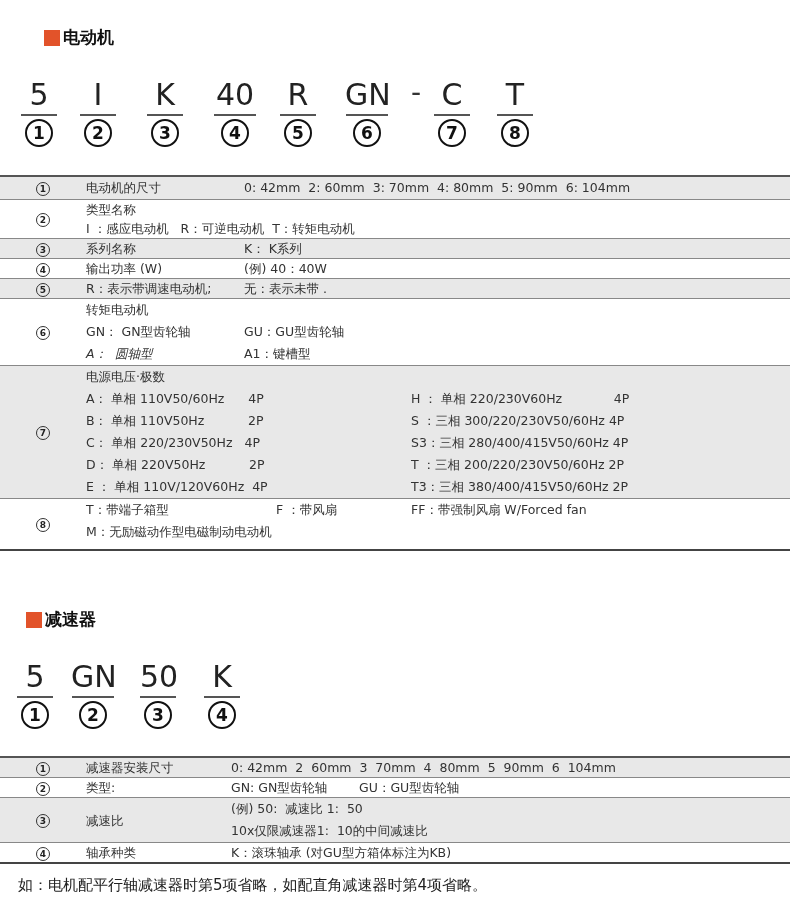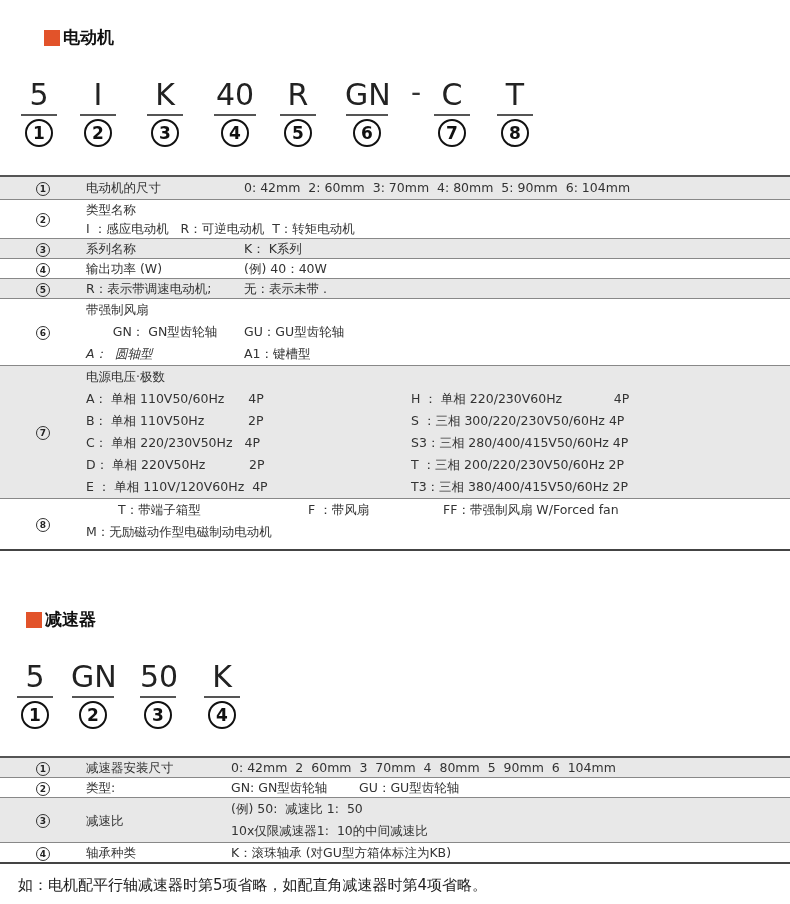--- a/index.html
+++ b/index.html
@@ -137,23 +137,23 @@
     <td style="width:158px;margin-left:11px;">
           <div class="ln2">R：表示带调速电动机;</div>
         </td>
     <td>
           <div class="ln2">无：表示未带 .</div>
         </td>
   </tr>
   <tr>
     <td class="num"><span class="numc">6</span></td>
     <td colspan="2">
-      <div class="ln">带强制风扇</div>
+      <div class="ln">转矩电动机</div>
       <div class="two-col ln">
-        <div style="width:158px;text-align:center;">GN： GN型齿轮轴</div>
+        <div style="width:158px;">GN： GN型齿轮轴</div>
         <div>GU：GU型齿轮轴</div>
       </div>
       <div class="two-col ln">
         <div style="width:158px;font-style:italic;">A：  圆轴型</div>
         <div>A1：键槽型</div>
       </div>
     </td>
   </tr>
   <tr class="grey">
     <td class="num"><span class="numc">7</span></td>
@@ -174,21 +174,21 @@
           <div class="ln">T ：三相 200/220/230V50/60Hz 2P</div>
           <div class="ln">T3：三相 380/400/415V50/60Hz 2P</div>
         </div>
       </div>
     </td>
   </tr>
   <tr class="last">
     <td class="num"><span class="numc">8</span></td>
     <td colspan="2" style="padding-bottom:6px;">
       <div class="two-col ln">
-        <div style="width:190px;margin-left:32px;">T：带端子箱型</div>
+        <div style="width:190px;">T：带端子箱型</div>
         <div style="width:135px;">F ：带风扇</div>
         <div>FF：带强制风扇 W/Forced fan</div>
       </div>
       <div class="ln">M：无励磁动作型电磁制动电动机</div>
     </td>
   </tr>
 </tbody>
   </table>
 
 <div class="section-title" style="top:608px;">

